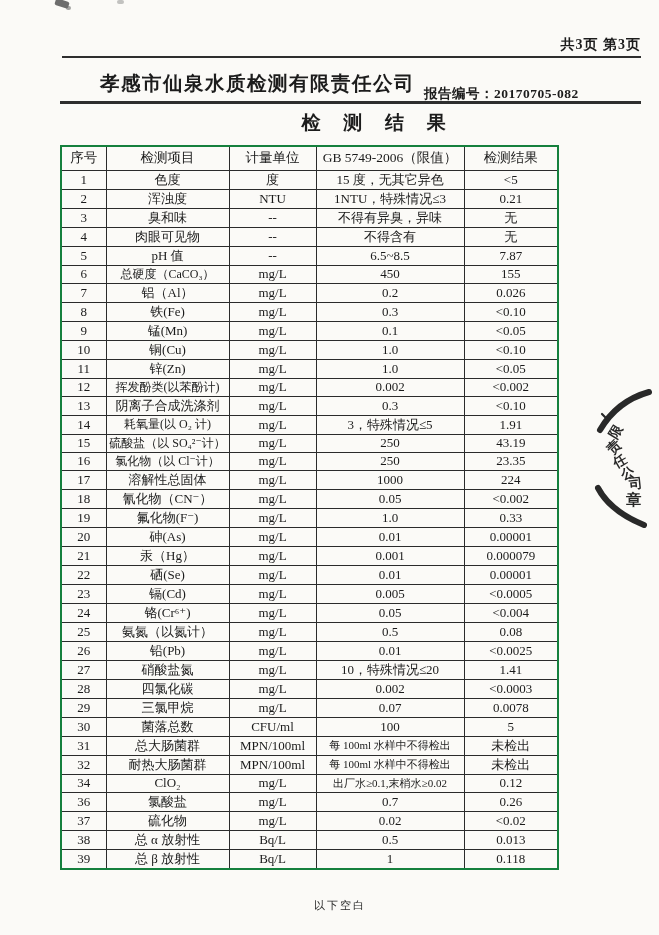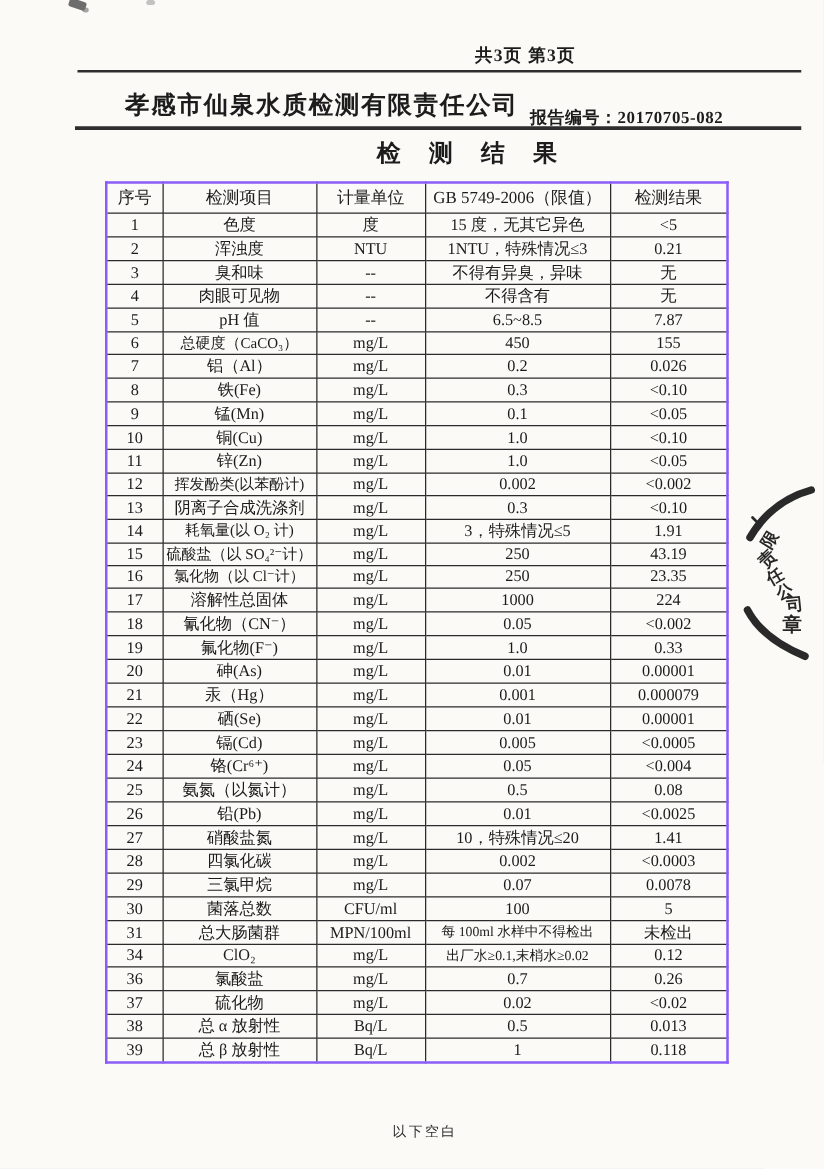--- a/index.html
+++ b/index.html
@@ -7,21 +7,21 @@
   .page{
     position:relative;width:659px;height:935px;margin:0;
     background:#fbfaf7;overflow:hidden;color:#1c1c1c;
   }
   
   .artifact-a{position:absolute;left:55px;top:0;width:14px;height:7px;background:#4a4a4a;transform:rotate(18deg);border-radius:2px;opacity:.8;}
   .artifact-b{position:absolute;left:66px;top:6px;width:5px;height:4px;background:#6a6a6a;border-radius:2px;opacity:.6;}
   .artifact-c{position:absolute;left:117px;top:0;width:7px;height:4px;background:#8a8a8a;opacity:.5;border-radius:2px;}
 
   .page-info{
-    position:absolute;top:36px;left:380px;width:261px;text-align:left;
+    position:absolute;top:36px;left:380px;width:261px;text-align:right;
     font-size:14px;font-weight:bold;letter-spacing:1px;
   }
   .rule-top{position:absolute;left:62px;top:56px;width:579px;height:2px;background:#2e2e2e;}
   .company{
     position:absolute;left:100px;top:70px;font-family:"Liberation Sans","DejaVu Sans",sans-serif;
     font-size:19.5px;font-weight:bold;letter-spacing:1.5px;
   }
   .report-no{
     position:absolute;left:424px;top:85px;font-size:13.5px;font-weight:bold;letter-spacing:.5px;
   }
@@ -33,21 +33,21 @@
 
   table.results{
     position:absolute;left:60px;top:145px;width:497px;
     border-collapse:collapse;table-layout:fixed;
     font-size:13px;color:#1b1b1b;
   }
   table.results th,table.results td{
     border:1px solid #2b2b2b;text-align:center;vertical-align:middle;
     padding:0 1px;white-space:nowrap;overflow:hidden;font-weight:normal;
   }
-  table.results{border:2px solid #8b5cf6;margin-left:24px;}
+  table.results{border:2px solid #15803d;}
   table.results thead tr{height:24px;}
   table.results tbody tr{height:18.1px;}
   table.results th{font-size:13.5px;}
   td.sm{font-size:12px;}
   td.xs{font-size:11px;}
   td.num{font-size:13px;}
 
   .footer-note{
     position:absolute;left:60px;top:898px;width:560px;text-align:center;
     font-size:11px;letter-spacing:2px;color:#2a2a2a;
@@ -302,20 +302,27 @@
           <td class="num">5</td>
         </tr>
         <tr>
           <td class="num">31</td>
           <td>总大肠菌群</td>
           <td>MPN/100ml</td>
           <td class="xs">每 100ml 水样中不得检出</td>
           <td class="num">未检出</td>
         </tr>
         <tr>
+          <td class="num">32</td>
+          <td>耐热大肠菌群</td>
+          <td>MPN/100ml</td>
+          <td class="xs">每 100ml 水样中不得检出</td>
+          <td class="num">未检出</td>
+        </tr>
+        <tr>
           <td class="num">34</td>
           <td>ClO₂</td>
           <td>mg/L</td>
           <td class="xs">出厂水≥0.1,末梢水≥0.02</td>
           <td class="num">0.12</td>
         </tr>
         <tr>
           <td class="num">36</td>
           <td>氯酸盐</td>
           <td>mg/L</td>

